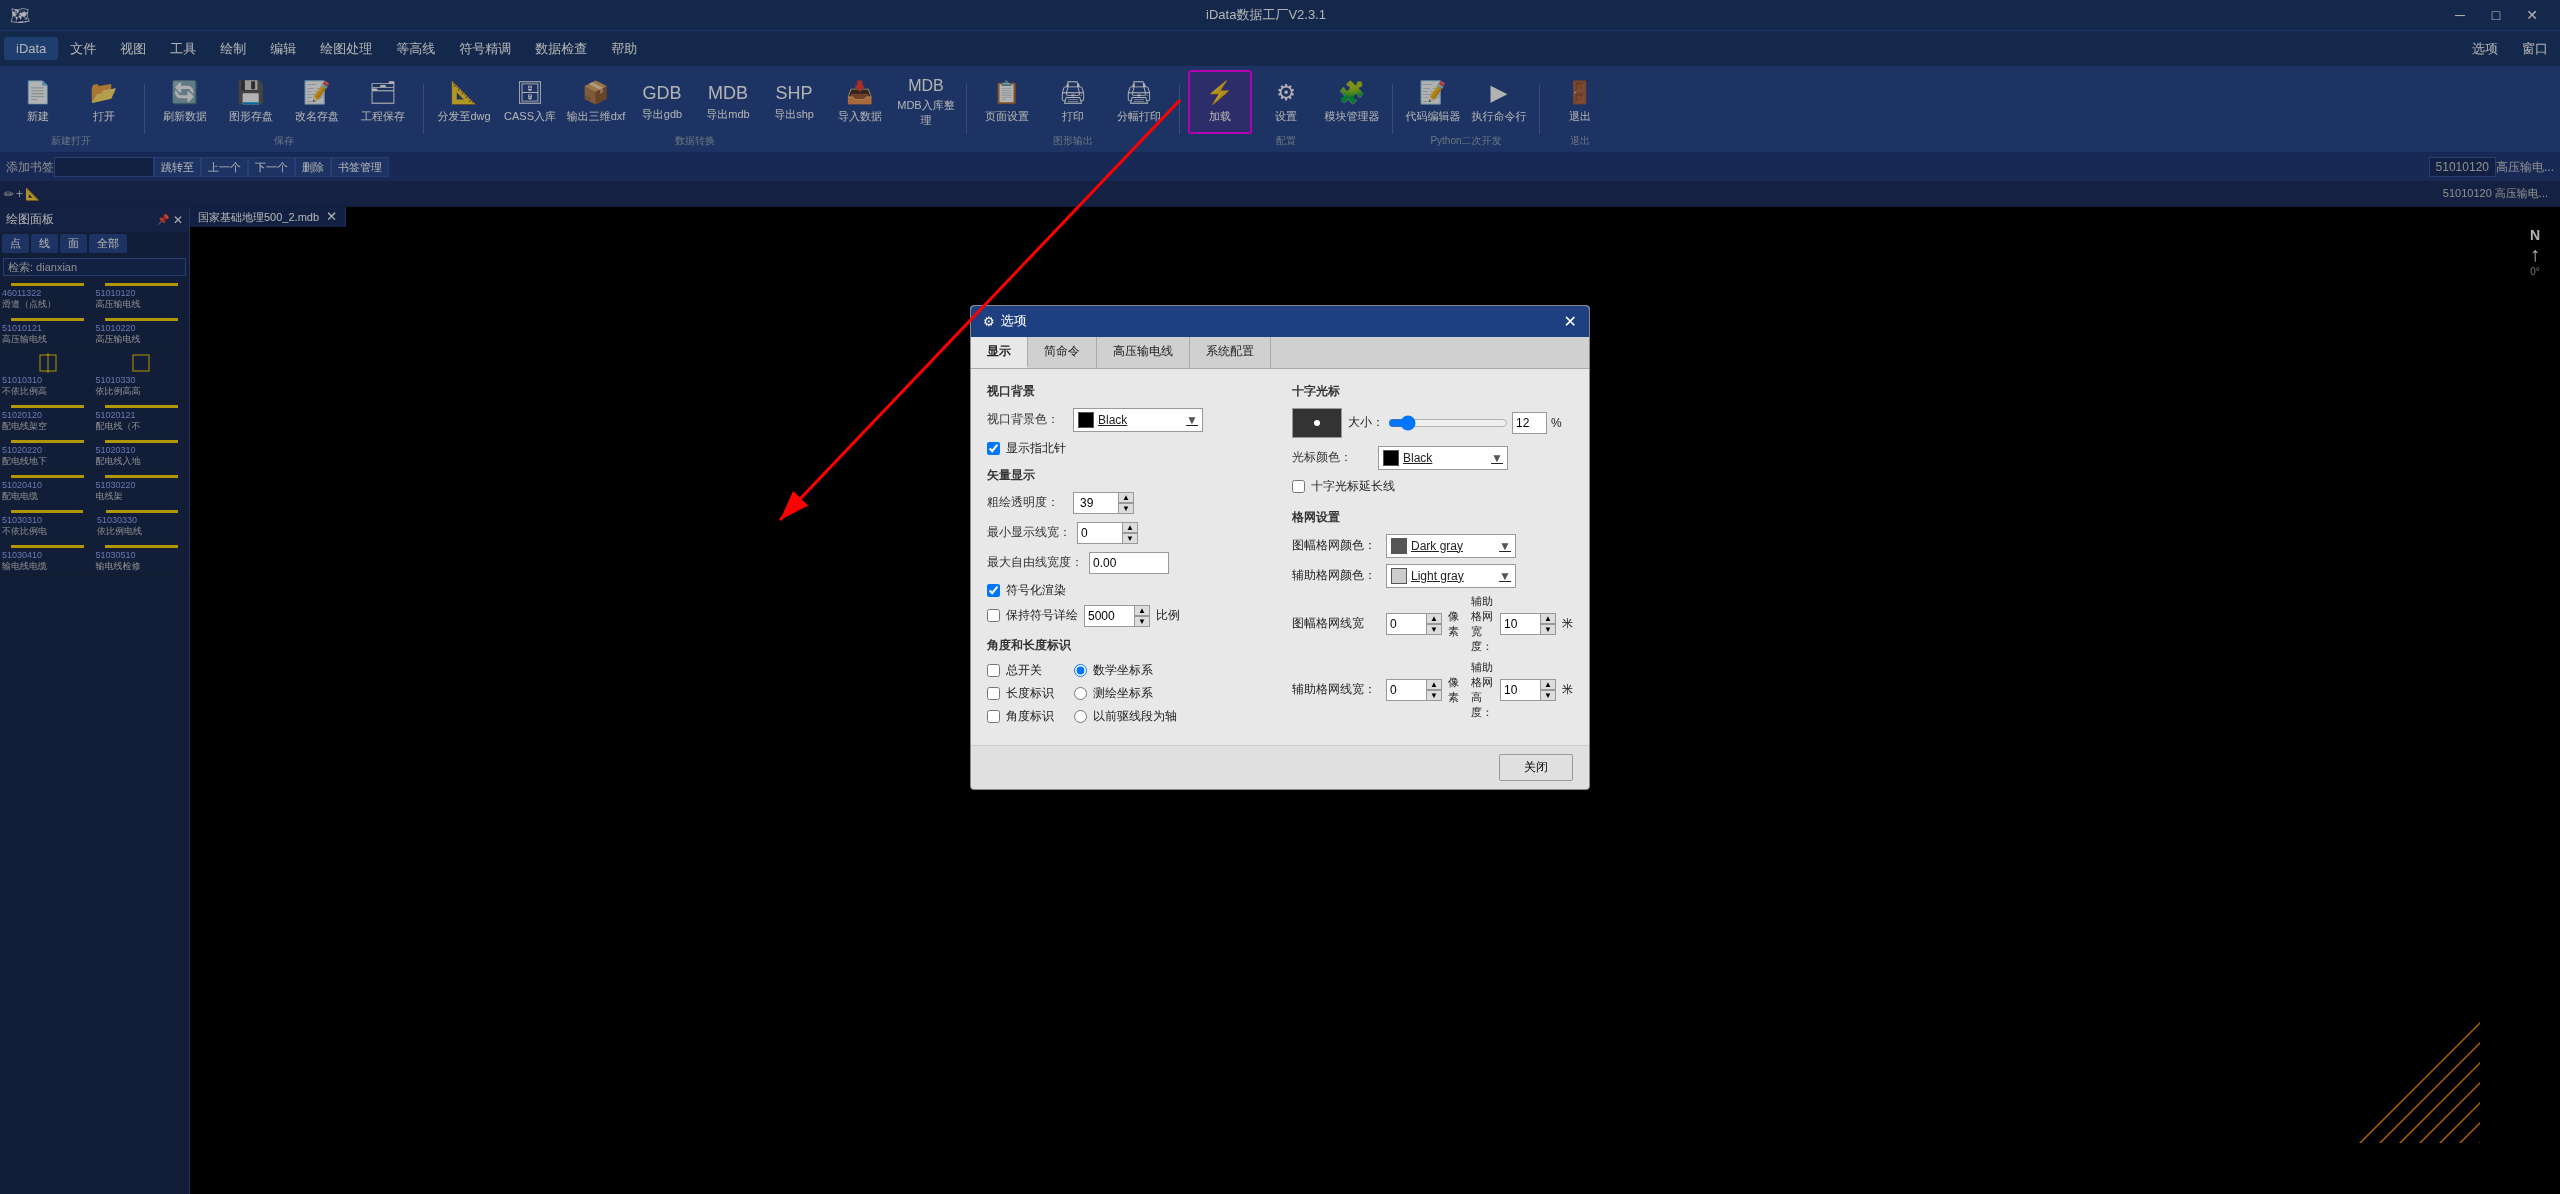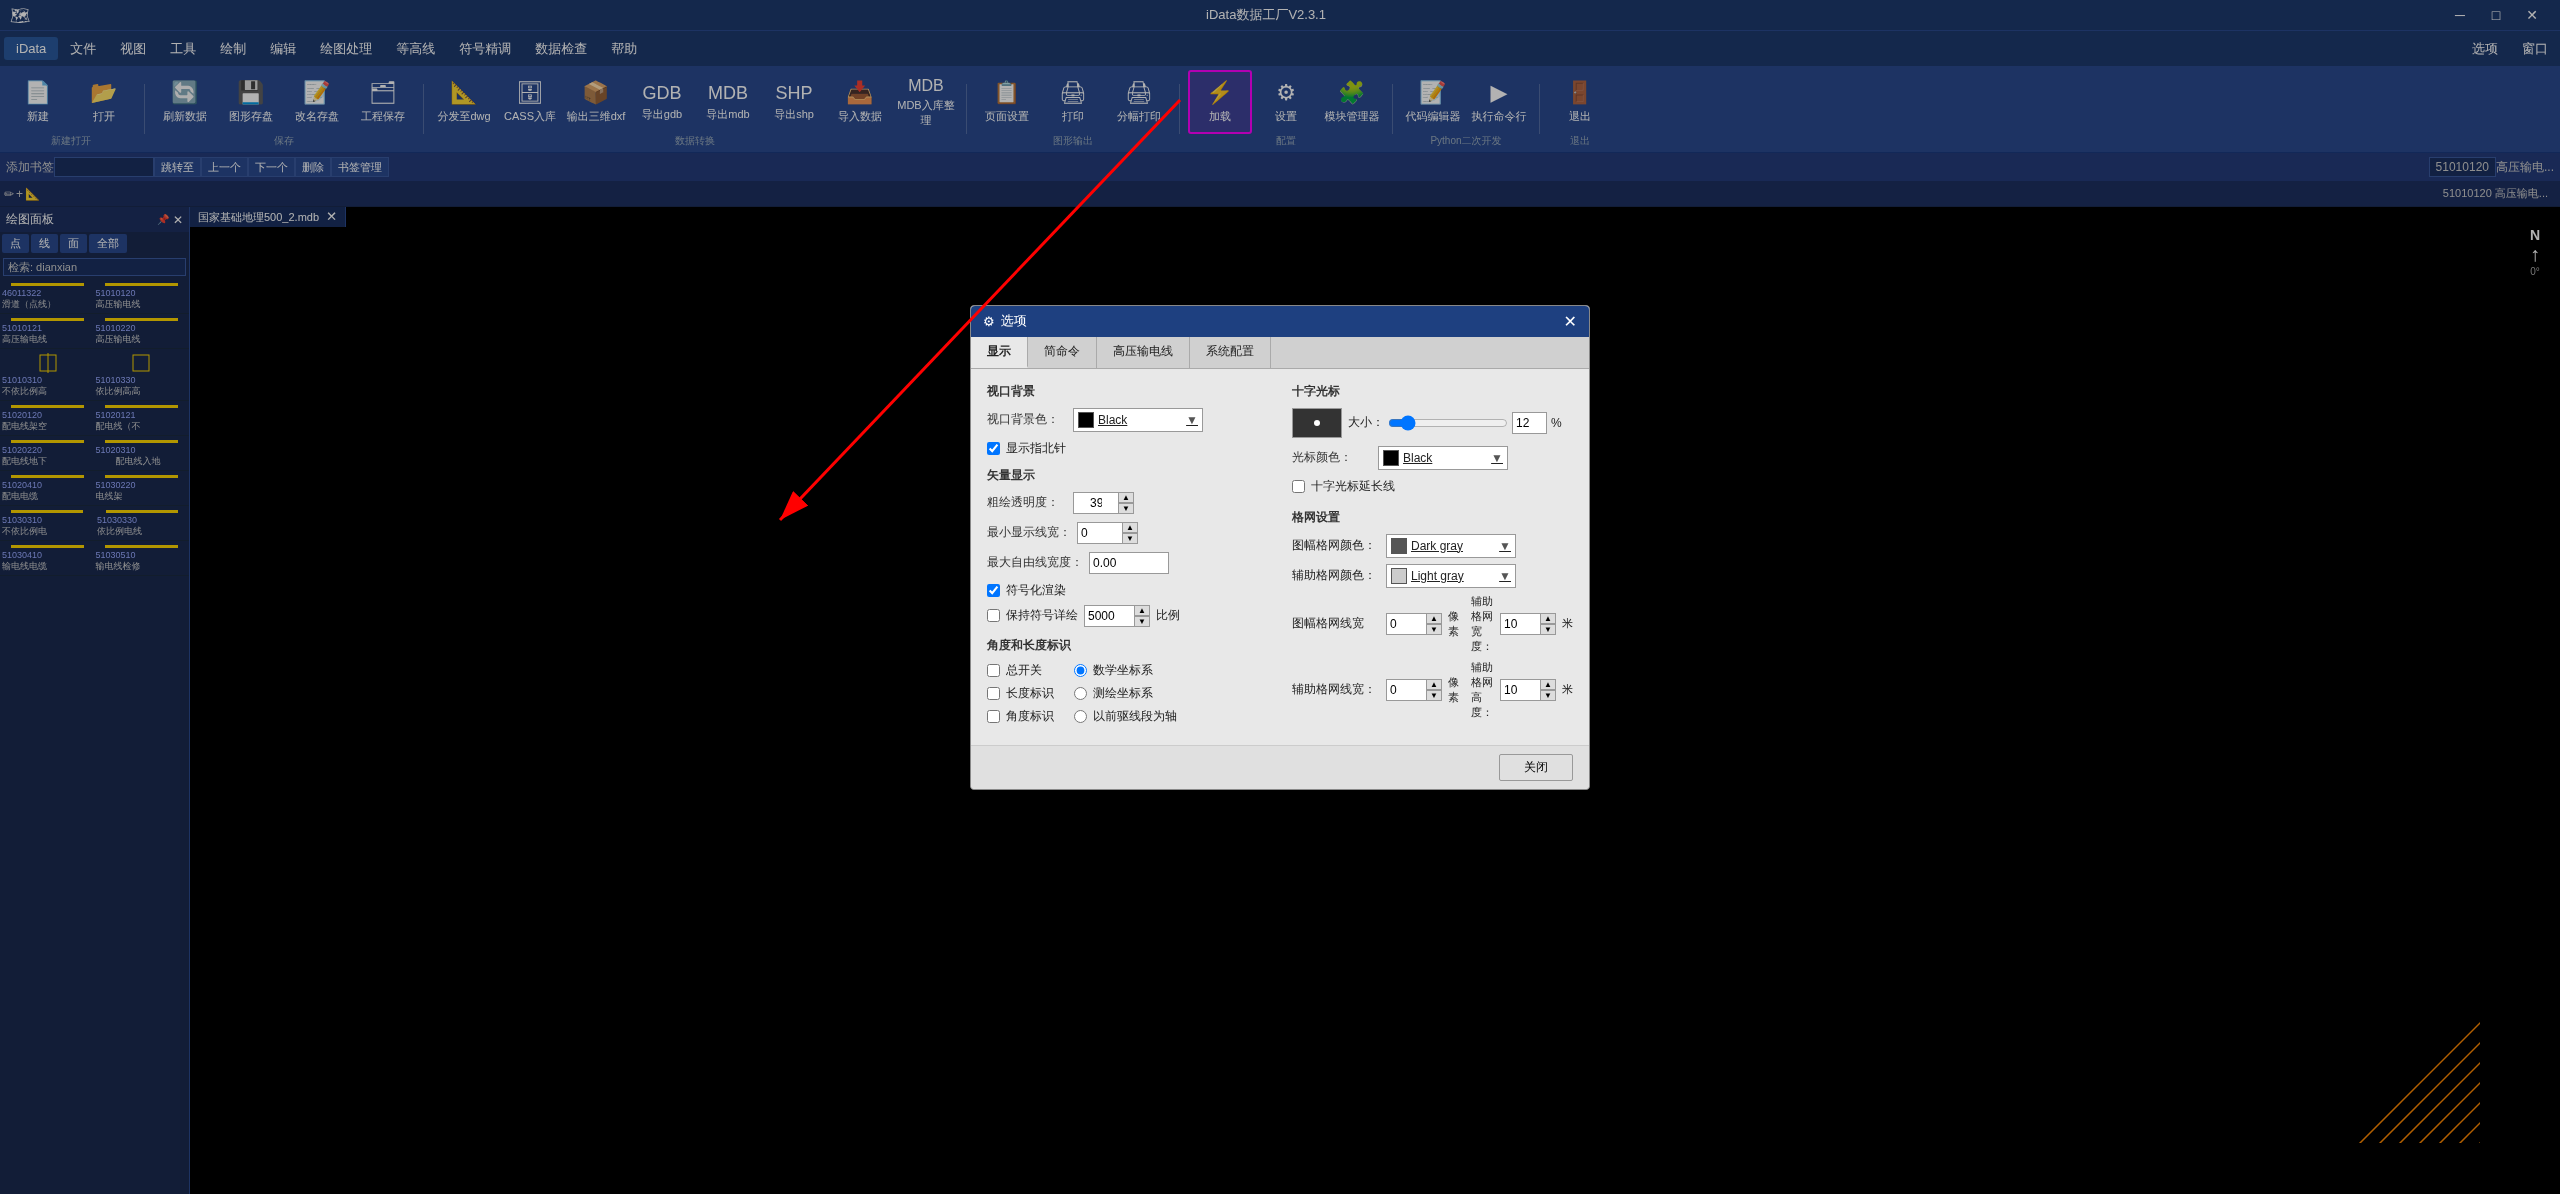--- a/index.html
+++ b/index.html
@@ -416,21 +416,21 @@
 
       <div style="display:flex;gap:2px;border-bottom:1px solid #1a2a40;padding:2px;">
         <div style="flex:1;cursor:pointer;">
           <div style="background:#ffd700;height:3px;width:80%;margin:2px auto;"></div>
           <div style="font-size:9px;color:#9af;">51020220</div>
           <div style="font-size:9px;color:#ccc;">配电线地下</div>
         </div>
         <div style="flex:1;cursor:pointer;">
           <div style="background:#ffd700;height:3px;width:80%;margin:2px auto;"></div>
           <div style="font-size:9px;color:#9af;">51020310</div>
-          <div style="font-size:9px;color:#ccc;margin-left:20px;">配电线入地</div>
+          <div style="font-size:9px;color:#ccc;">配电线入地</div>
         </div>
       </div>
 
       <div style="display:flex;gap:2px;border-bottom:1px solid #1a2a40;padding:2px;">
         <div style="flex:1;cursor:pointer;">
           <div style="background:#ffd700;height:3px;width:80%;margin:2px auto;"></div>
           <div style="font-size:9px;color:#9af;">51020410</div>
           <div style="font-size:9px;color:#ccc;">配电电缆</div>
         </div>
         <div style="flex:1;cursor:pointer;">
@@ -530,21 +530,21 @@
           <input type="checkbox" id="show-compass" checked="" style="">
           <label for="show-compass">显示指北针</label>
         </div>
 
         <div style="margin-top:10px;"></div>
 
         <div class="section-title">矢量显示</div>
         <div class="form-row">
           <span class="form-label">粗绘透明度：</span>
           <div class="spinner-input">
-            <input type="text" value="39" style="width: 45px; border-top: 1px solid rgb(153, 153, 153); border-bottom: 1px solid rgb(153, 153, 153); border-left: 1px solid rgb(153, 153, 153); border-image: initial; height: 22px; padding: 1px 16px; font-size: 12px; border-right: none;">
+            <input type="text" value="39" style="width: 45px; border-top: 1px solid rgb(153, 153, 153); border-bottom: 1px solid rgb(153, 153, 153); border-left: 1px solid rgb(153, 153, 153); border-image: initial; height: 22px; padding: 1px 6px; font-size: 12px; border-right: none;">
             <div class="spinner-btns">
               <button class="spinner-btn">▲</button>
               <button class="spinner-btn">▼</button>
             </div>
           </div>
         </div>
         <div class="form-row">
           <span class="form-label">最小显示线宽：</span>
           <div class="spinner-input">
             <input type="text" value="0" style="width: 45px; border-top: 1px solid rgb(153, 153, 153); border-bottom: 1px solid rgb(153, 153, 153); border-left: 1px solid rgb(153, 153, 153); border-image: initial; height: 22px; padding: 1px 3px; font-size: 12px; border-right: none;">

